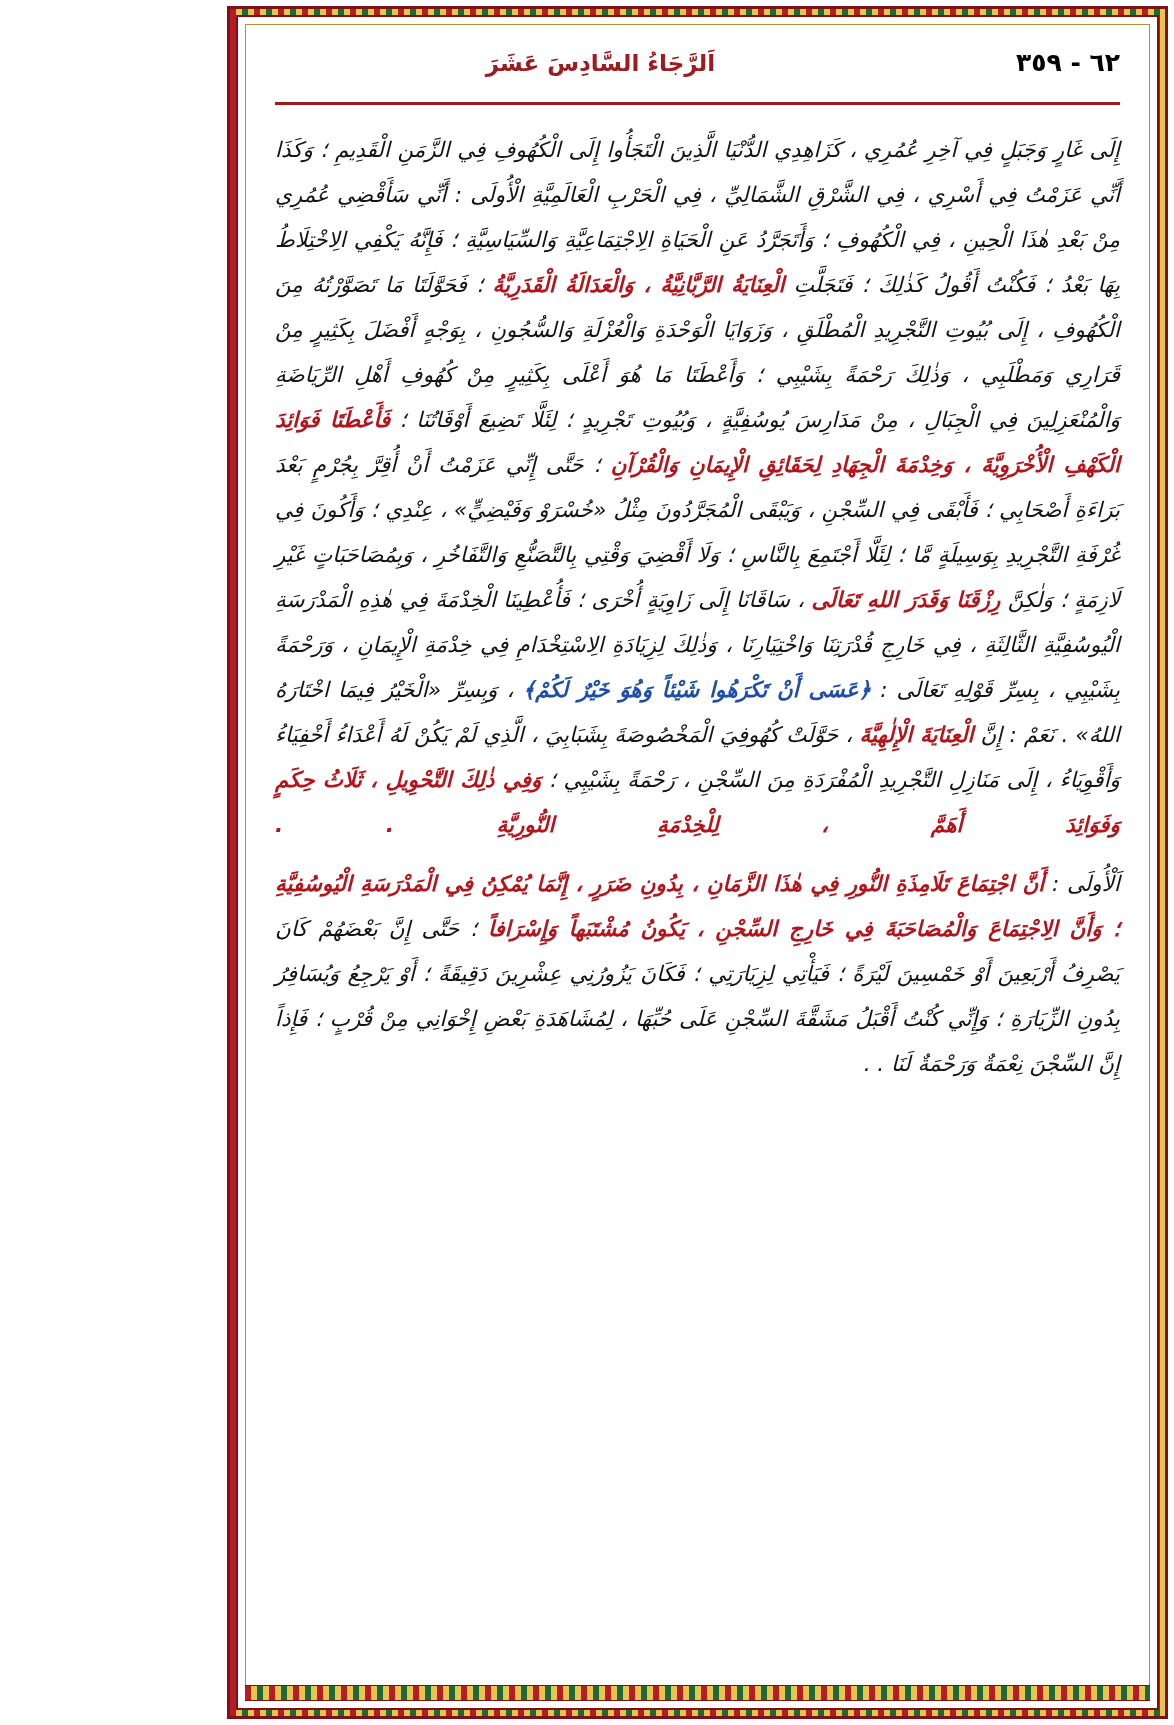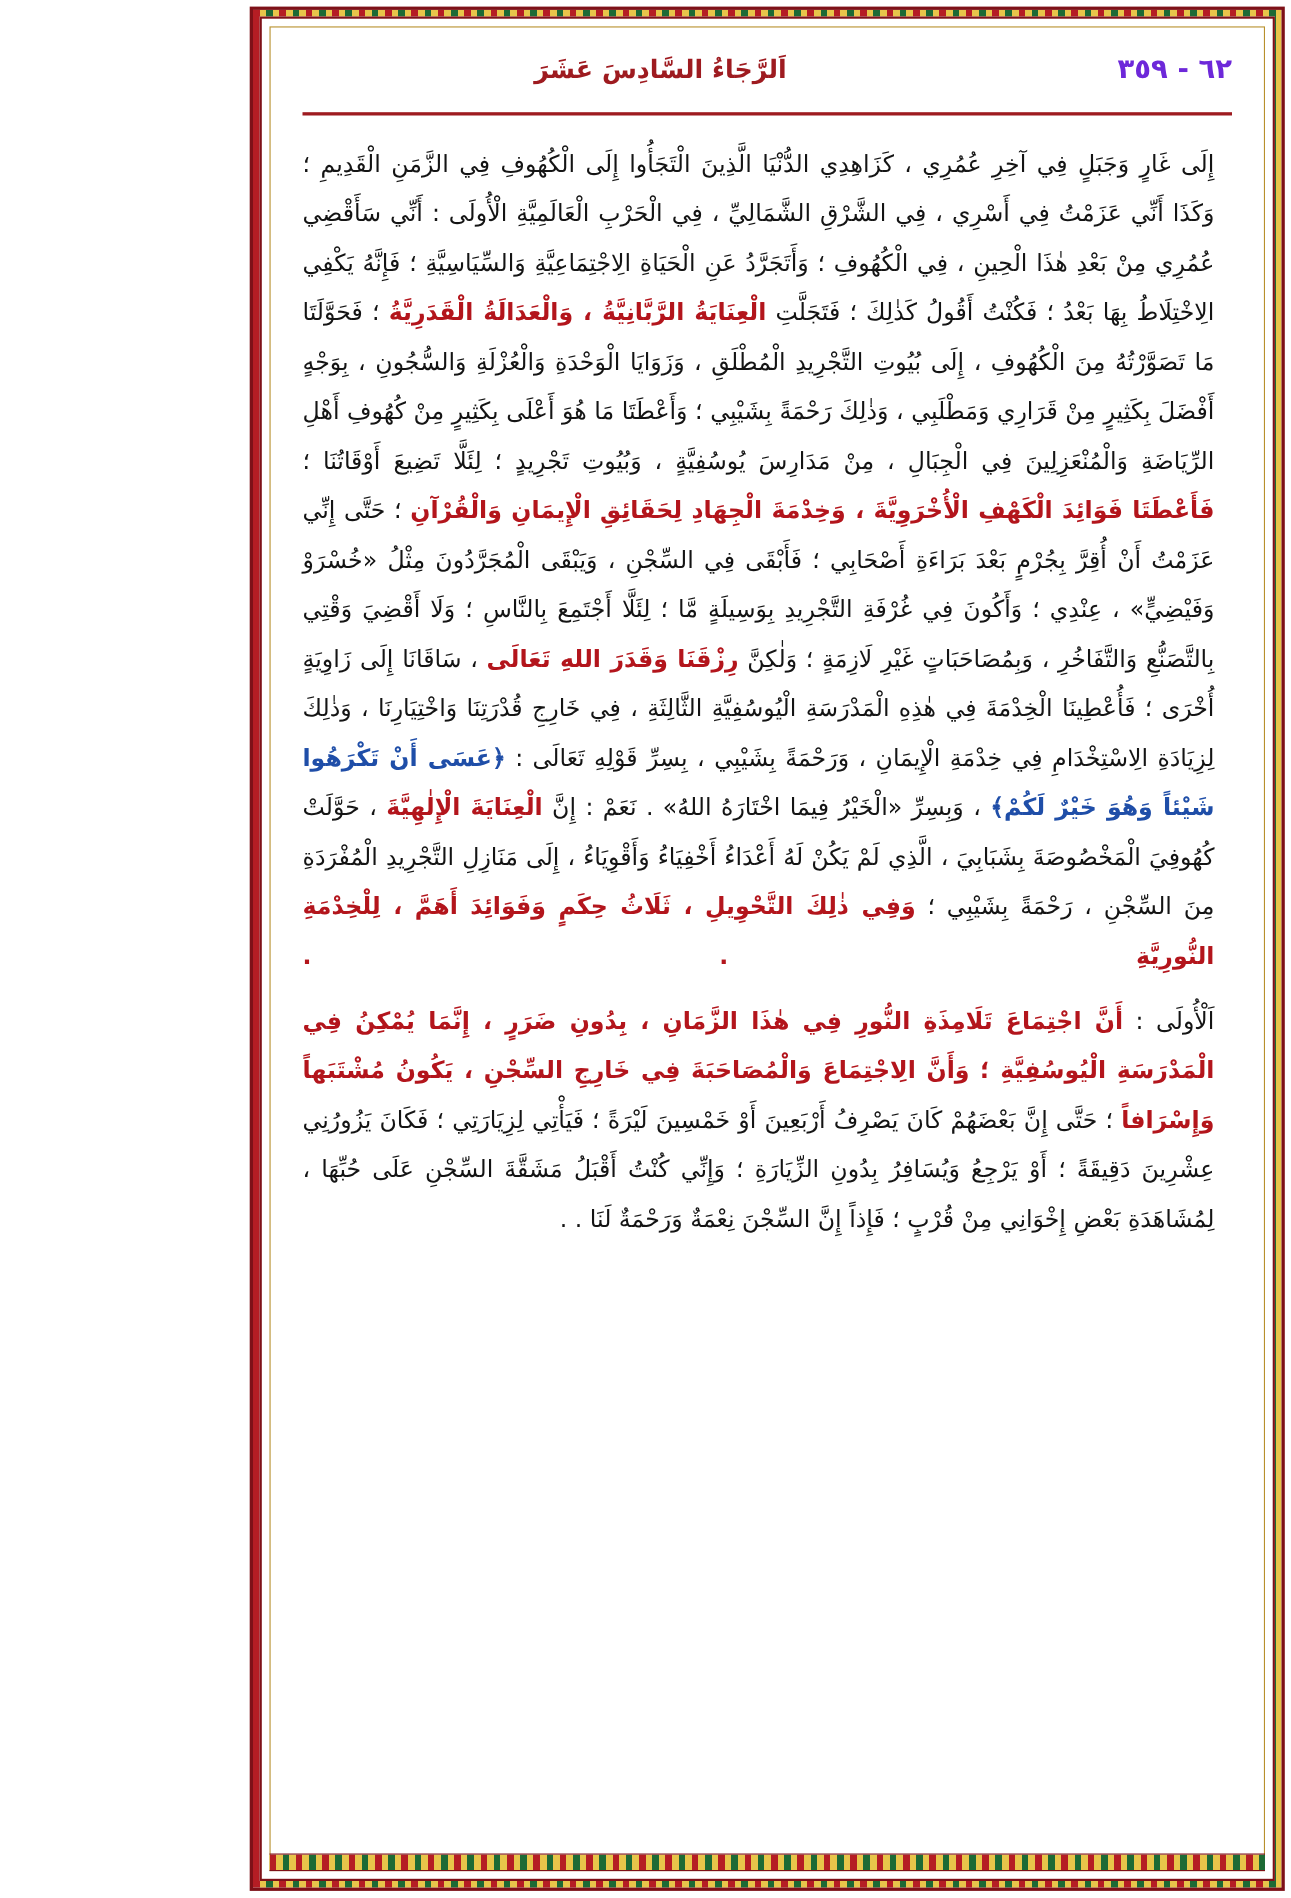--- a/index.html
+++ b/index.html
@@ -61,44 +61,45 @@
   .header-title {
     color: #9e1b20;
     font-size: 23px;
     font-weight: bold;
     letter-spacing: 0.5px;
     flex: 1;
     text-align: center;
     padding-right: 90px;
   }
   .header-page {
-    color: #6d28d9;
+    color: #000000;
     font-size: 25px;
     font-weight: bold;
     white-space: nowrap;
     direction: rtl;
   }
   .rule {
     height: 3px;
     background: #9e1b20;
     margin: 2px 0 22px 0;
   }
   .body-text {
     font-size: 21.5px;
     line-height: 45px;
     color: #141414;
     text-align: justify;
     text-align-last: justify;
     direction: rtl;
     font-family: "DejaVu Sans", sans-serif;
   }
   .body-text p {
-    margin: 0 16px 14px 0;
+    margin: 0 0 14px 0;
     text-align: justify;
     text-align-last: justify;
+    font-style: italic;
   }
   .body-text p.last {
     text-align-last: right;
   }
   .red {
     color: #b3151c;
     font-weight: bold;
   }
   .quran {
     color: #1f4ea8;

